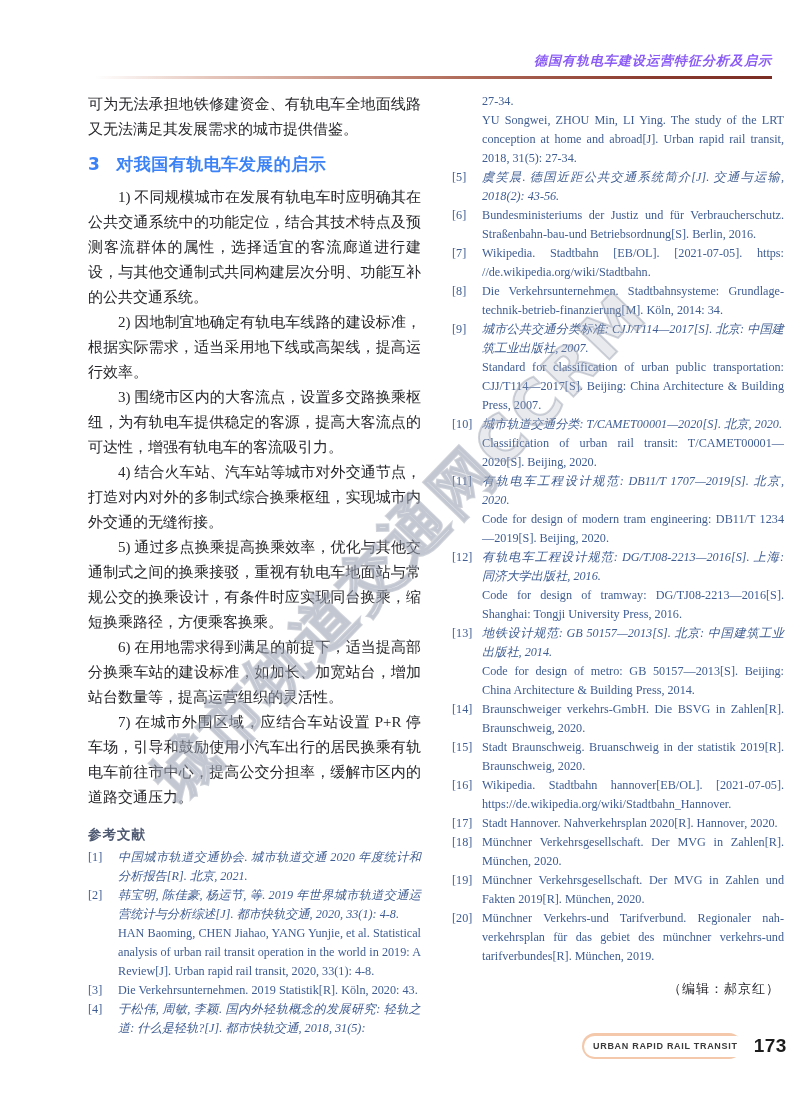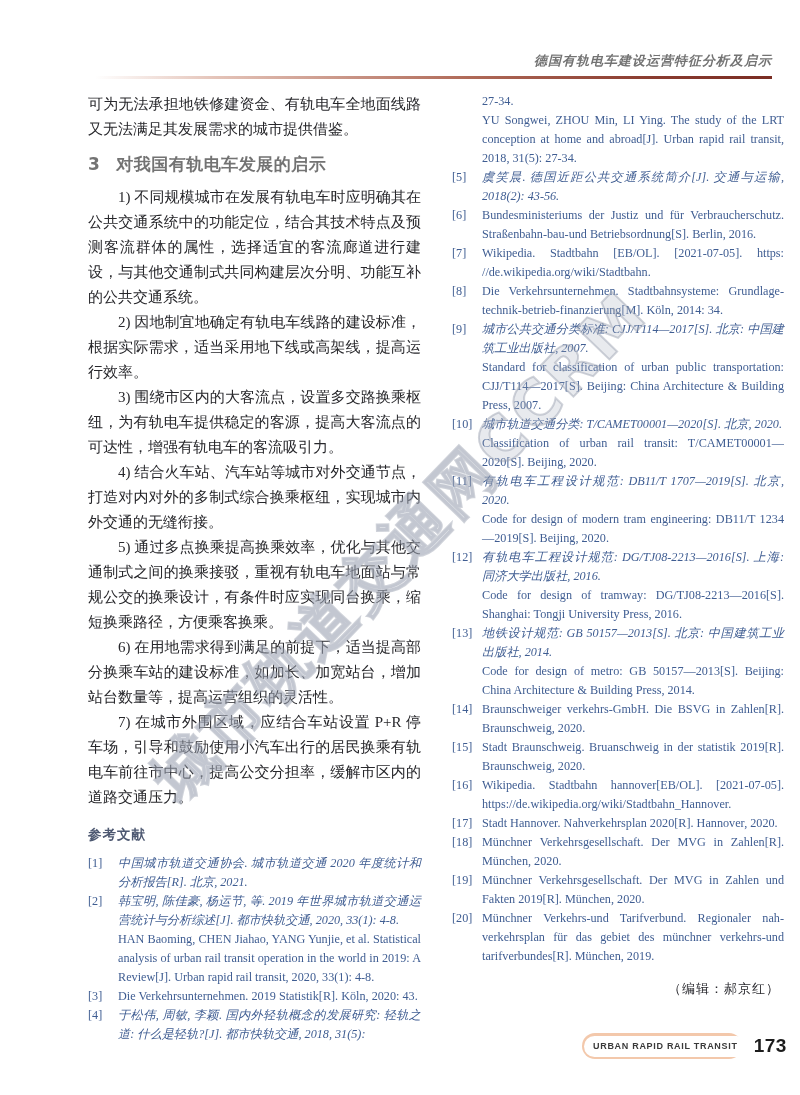--- a/index.html
+++ b/index.html
@@ -19,21 +19,21 @@
   }
 
   
   .running-title {
     position: absolute;
     top: 52px;
     right: 28px;
     font-size: 13px;
     font-style: italic;
     font-weight: 700;
-    color: #737373;
+    color: #8b5cf6;
     letter-spacing: 1px;
     font-family: "Liberation Serif", "DejaVu Serif", serif;
   }
   .head-rule {
     position: absolute;
     top: 76px;
     left: 95px;
     width: 677px;
     height: 3px;
     background: linear-gradient(to right,
@@ -81,27 +81,27 @@
     color: #27272b;
     text-indent: 2em;
   }
   .body-par.no-indent { text-indent: 0; }
 
   .sec-heading {
     margin: 11px 0 9px 0;
     font-family: "DejaVu Sans", "Liberation Sans", sans-serif;
     font-size: 17px;
     font-weight: 700;
-    color: #737373;
+    color: #3b82f6;
     letter-spacing: 0.5px;
   }
   .sec-num { margin-right: 16px; }
 
   .refs-heading {
-    margin: 16px 0 10px 0;
+    margin: 16px 0 4px 0;
     font-family: "DejaVu Sans", "Liberation Sans", sans-serif;
     font-size: 13.5px;
     font-weight: 700;
     color: #4d5871;
     letter-spacing: 1px;
   }
 
   
   .ref-item {
     display: flex;

